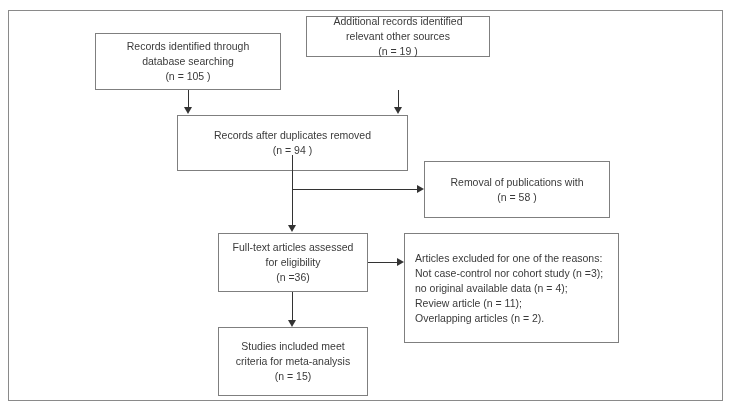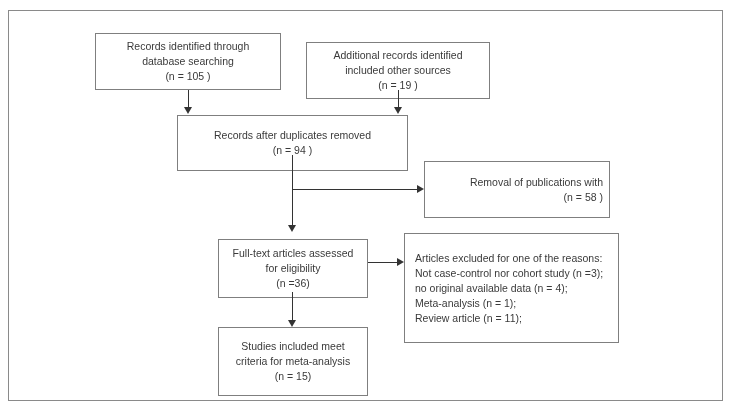--- a/index.html
+++ b/index.html
@@ -74,48 +74,48 @@
 <div id="canvas">
 
   <div id="outer-frame"></div>
 
   <div class="node center" style="left:95px; top:33px; width:186px; height:57px;">
     <div class="line">Records identified through</div>
     <div class="line">database searching</div>
     <div class="line">(n =  105 )</div>
   </div>
 
-  <div class="node center" style="left:306px; top:42px; width:184px; height:57px;text-align:center;">
+  <div class="node center" style="left:306px; top:16px; width:184px; height:41px;text-align:center;">
     <div class="line">Additional records identified</div>
-    <div class="line">included other sources</div>
+    <div class="line">relevant other sources</div>
     <div class="line">(n = 19 )</div>
   </div>
 
   <div class="node center" style="left:177px; top:115px; width:231px; height:56px;">
     <div class="line">Records after duplicates removed</div>
     <div class="line">(n =  94 )</div>
   </div>
 
-  <div class="node center" style="left:424px; top:161px; width:186px; height:57px;align-items:flex-end;">
+  <div class="node center" style="left:424px; top:161px; width:186px; height:57px;">
     <div class="line">Removal of publications with</div>
     <div class="line">(n = 58 )</div>
   </div>
 
-  <div class="node center" style="left:218px; top:239px; width:150px; height:59px;">
+  <div class="node center" style="left:218px; top:233px; width:150px; height:59px;">
     <div class="line">Full-text articles assessed</div>
     <div class="line">for eligibility</div>
     <div class="line">(n =36)</div>
   </div>
 
   <div class="node left" style="left:404px; top:233px; width:215px; height:110px;">
     <div class="line">Articles excluded for one of the reasons:</div>
     <div class="line">Not case-control nor cohort study (n =3);</div>
     <div class="line">no original available data (n = 4);</div>
-    <div class="line">Meta-analysis (n = 1);</div>
     <div class="line">Review article (n = 11);</div>
+    <div class="line">Overlapping articles (n = 2).</div>
   </div>
 
   <div class="node center" style="left:218px; top:327px; width:150px; height:69px;">
     <div class="line">Studies included meet</div>
     <div class="line">criteria for meta-analysis</div>
     <div class="line">(n = 15)</div>
   </div>
 
   <div class="vline" style="left:188px; top:90px; height:18px;"></div>
   <div class="arrow-down" style="left:184px; top:107px;"></div>

